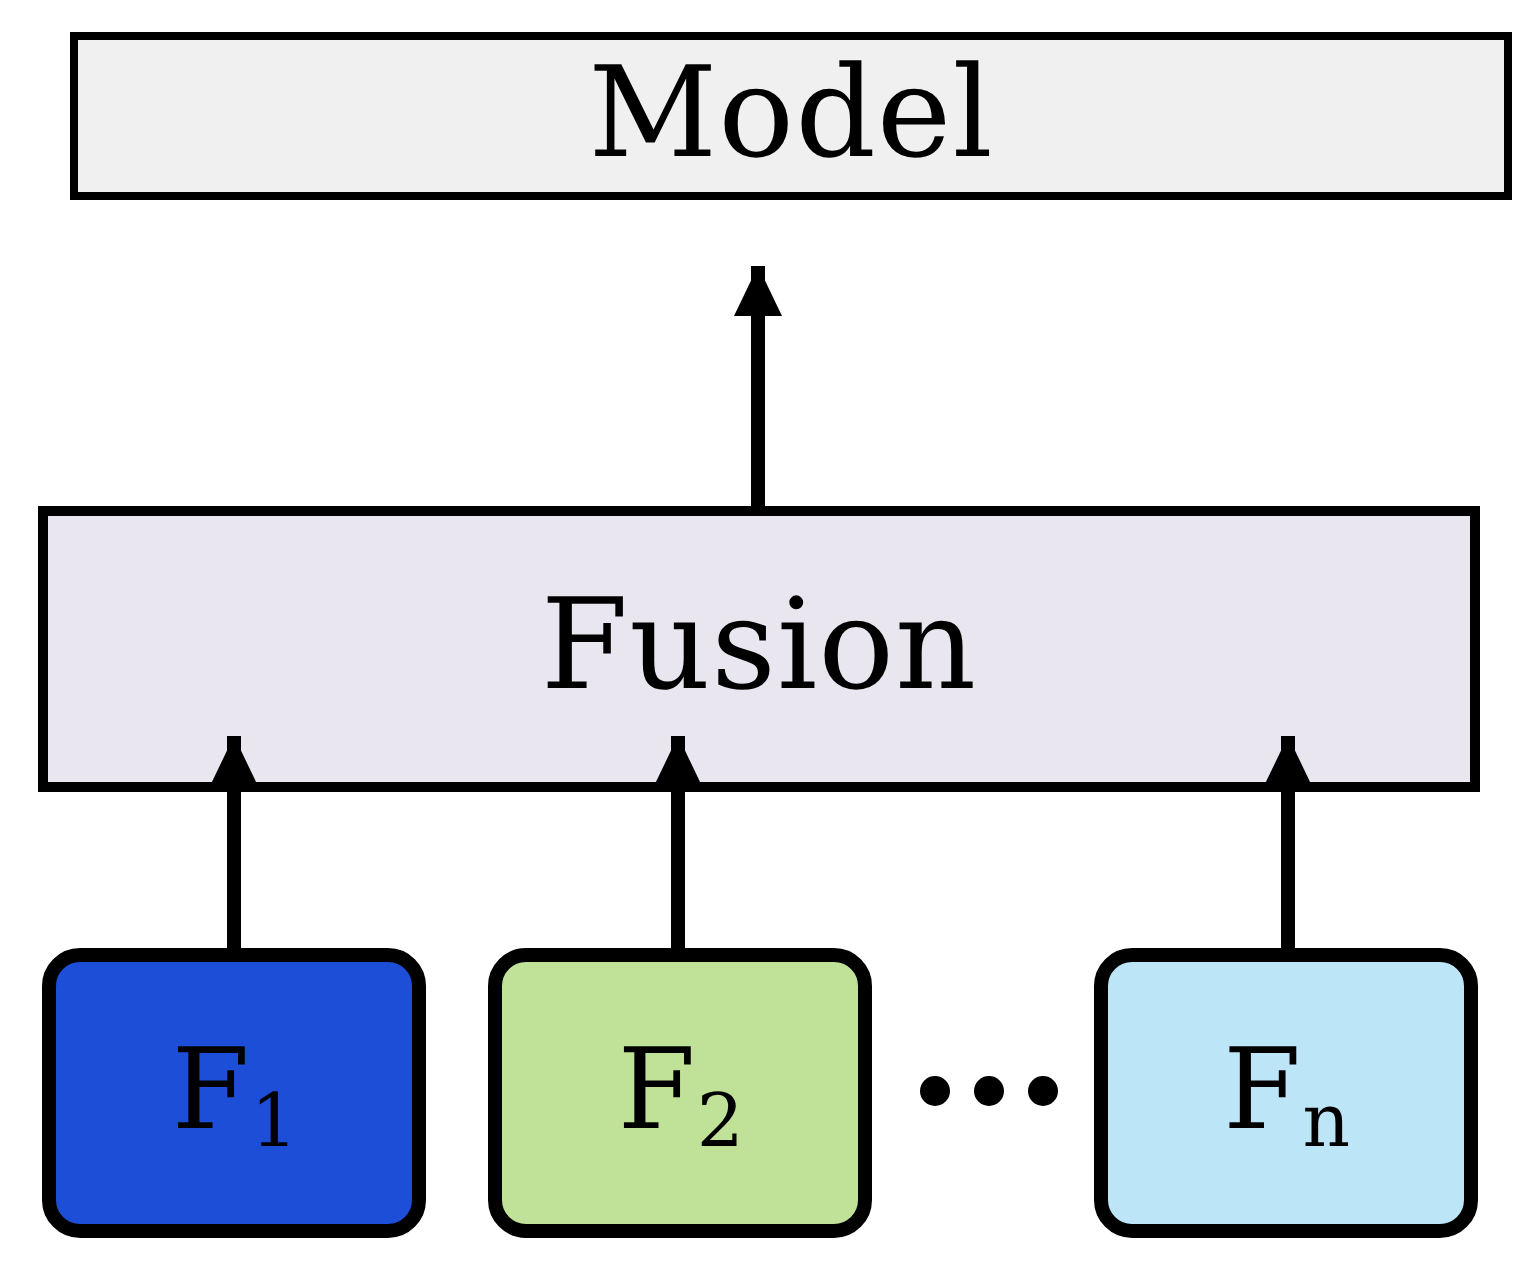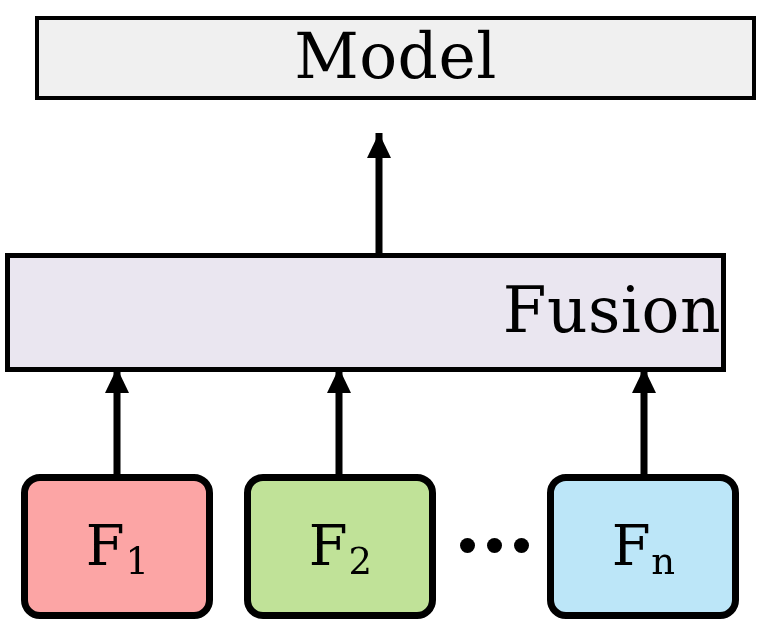--- a/index.html
+++ b/index.html
@@ -42,27 +42,26 @@
     margin-left: 16px;
   }
   .model-box .node-label {
     font-size: 63px;
     letter-spacing: 0.5px;
     transform: translateY(-2px);
   }
 
   
   .fusion-box {
-    left: 5px;
+    left: 19px;
     top: 253px;
     width: 721px;
-    height: 119px;
+    height: 143px;
     background: #eae6f0;
     border: 5px solid #000000;
-    justify-content: flex-end;
   }
   .fusion-box .node-label {
     font-size: 63px;
     letter-spacing: 0.5px;
     transform: translateY(-2px);
   }
 
   
   .feature-box {
     top: 474px;
@@ -170,21 +169,21 @@
   </div>
   <div class="arrow arrow-feature arrow-f2">
     <div class="arrow-stem"></div>
     <div class="arrow-head"></div>
   </div>
   <div class="arrow arrow-feature arrow-fn">
     <div class="arrow-stem"></div>
     <div class="arrow-head"></div>
   </div>
 
-  <div class="node feature-box feature-1" style="background: #fca5a5; border-color: rgb(0, 0, 0); align-items: center;">
+  <div class="node feature-box feature-1" style="background: #1d4ed8; border-color: rgb(0, 0, 0); align-items: center;">
     <span class="node-label">
       <span>F</span><sub>1</sub>
     </span>
   </div>
 
   <div class="node feature-box feature-2" style="background: rgb(192, 226, 152); border-color: rgb(0, 0, 0);">
     <span class="node-label">
       <span>F</span><sub>2</sub>
     </span>
   </div>

